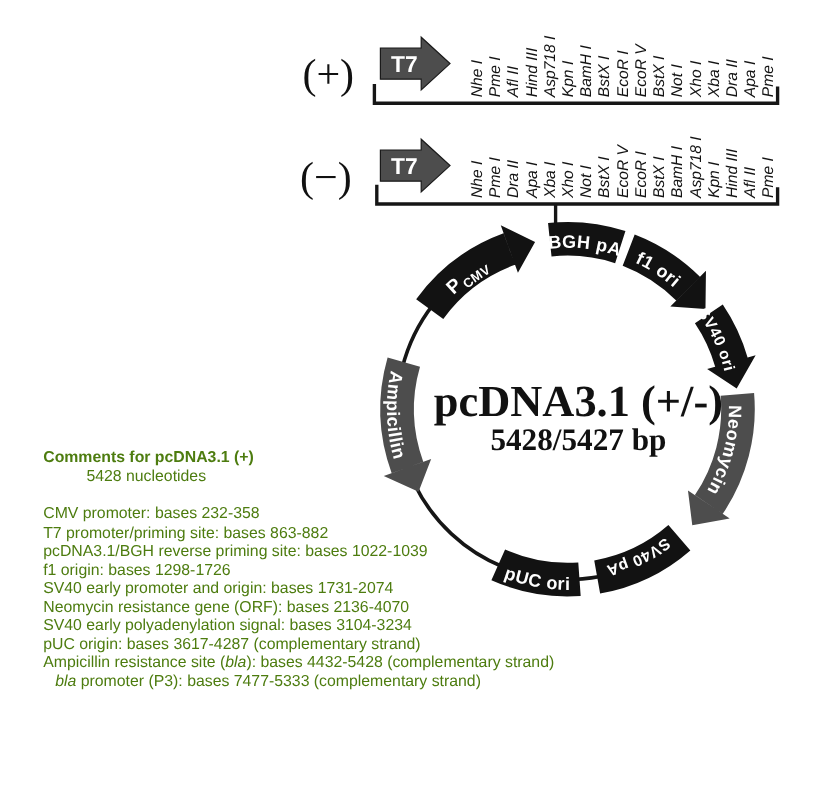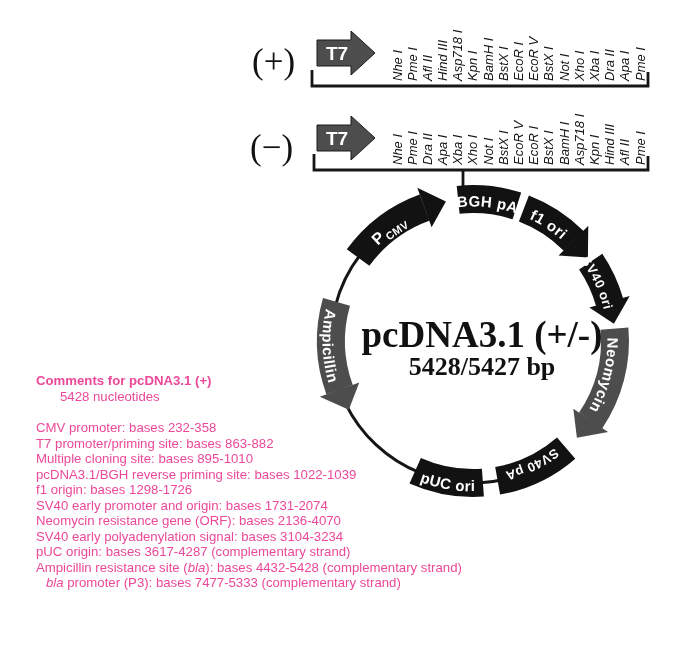--- a/index.html
+++ b/index.html
@@ -10,24 +10,24 @@
   .strand-label{font-family:"Liberation Serif",serif;font-size:35px;fill:#111111;}
   .t7-shape{fill:#4d4d4d;stroke:#1a1a1a;stroke-width:1;}
   .t7-label{font-family:"Liberation Sans",sans-serif;font-weight:bold;font-size:19px;fill:#ffffff;}
   .bracket{fill:none;stroke:#161616;stroke-width:2.8;}
   .site-label{font-family:"Liberation Sans",sans-serif;font-style:italic;font-size:13px;fill:#131313;}
   .backbone{fill:none;stroke:#161616;stroke-width:3;}
   .plasmid-name{font-family:"Liberation Serif",serif;font-weight:bold;font-size:37px;fill:#111111;}
   .plasmid-size{font-family:"Liberation Serif",serif;font-weight:bold;font-size:26px;fill:#111111;}
   .feat-label{font-family:"Liberation Sans",sans-serif;font-weight:bold;fill:#ffffff;letter-spacing:.4px;}
 
-  .comments{position:absolute;left:36px;top:373px;width:560px;color:#ec4899;
+  .comments{position:absolute;left:36px;top:373px;width:560px;color:#4d7c0f;
             font-size:13.2px;line-height:15.5px;}
   .c-title{font-weight:bold;}
-  .c-sub{margin-left:24px;}
+  .c-sub{margin-left:36px;}
   .c-gap{height:16px;}
   .c-line{white-space:pre-wrap;}
   .c-line.indent{margin-left:10px;}
 </style>
 </head>
 <body>
 
 <div class="figure">
   <svg id="map" width="695" height="656" viewBox="0 0 695 656">
     <defs id="defs">
@@ -120,21 +120,20 @@
       <text class="plasmid-size" x="482" y="375" text-anchor="middle">5428/5427 bp</text>
     </g>
   </svg>
 
   <div class="comments">
     <div class="c-title">Comments for pcDNA3.1 (+)</div>
     <div class="c-sub">5428 nucleotides</div>
     <div class="c-gap"></div>
     <div class="c-line"><span>CMV promoter: bases 232-358</span><i></i><span></span></div>
     <div class="c-line"><span>T7 promoter/priming site: bases 863-882</span><i></i><span></span></div>
-    <div class="c-line"><span>Multiple cloning site: bases 895-1010</span><i></i><span></span></div>
     <div class="c-line"><span>pcDNA3.1/BGH reverse priming site: bases 1022-1039</span><i></i><span></span></div>
     <div class="c-line"><span>f1 origin: bases 1298-1726</span><i></i><span></span></div>
     <div class="c-line"><span>SV40 early promoter and origin: bases 1731-2074</span><i></i><span></span></div>
     <div class="c-line"><span>Neomycin resistance gene (ORF): bases 2136-4070</span><i></i><span></span></div>
     <div class="c-line"><span>SV40 early polyadenylation signal: bases 3104-3234</span><i></i><span></span></div>
     <div class="c-line"><span>pUC origin: bases 3617-4287 (complementary strand)</span><i></i><span></span></div>
     <div class="c-line"><span>Ampicillin resistance site (</span><i>bla</i><span>): bases 4432-5428 (complementary strand)</span></div>
     <div class="c-line indent"><span></span><i>bla</i><span> promoter (P3): bases 7477-5333 (complementary strand)</span></div>
   </div>
 </div>

